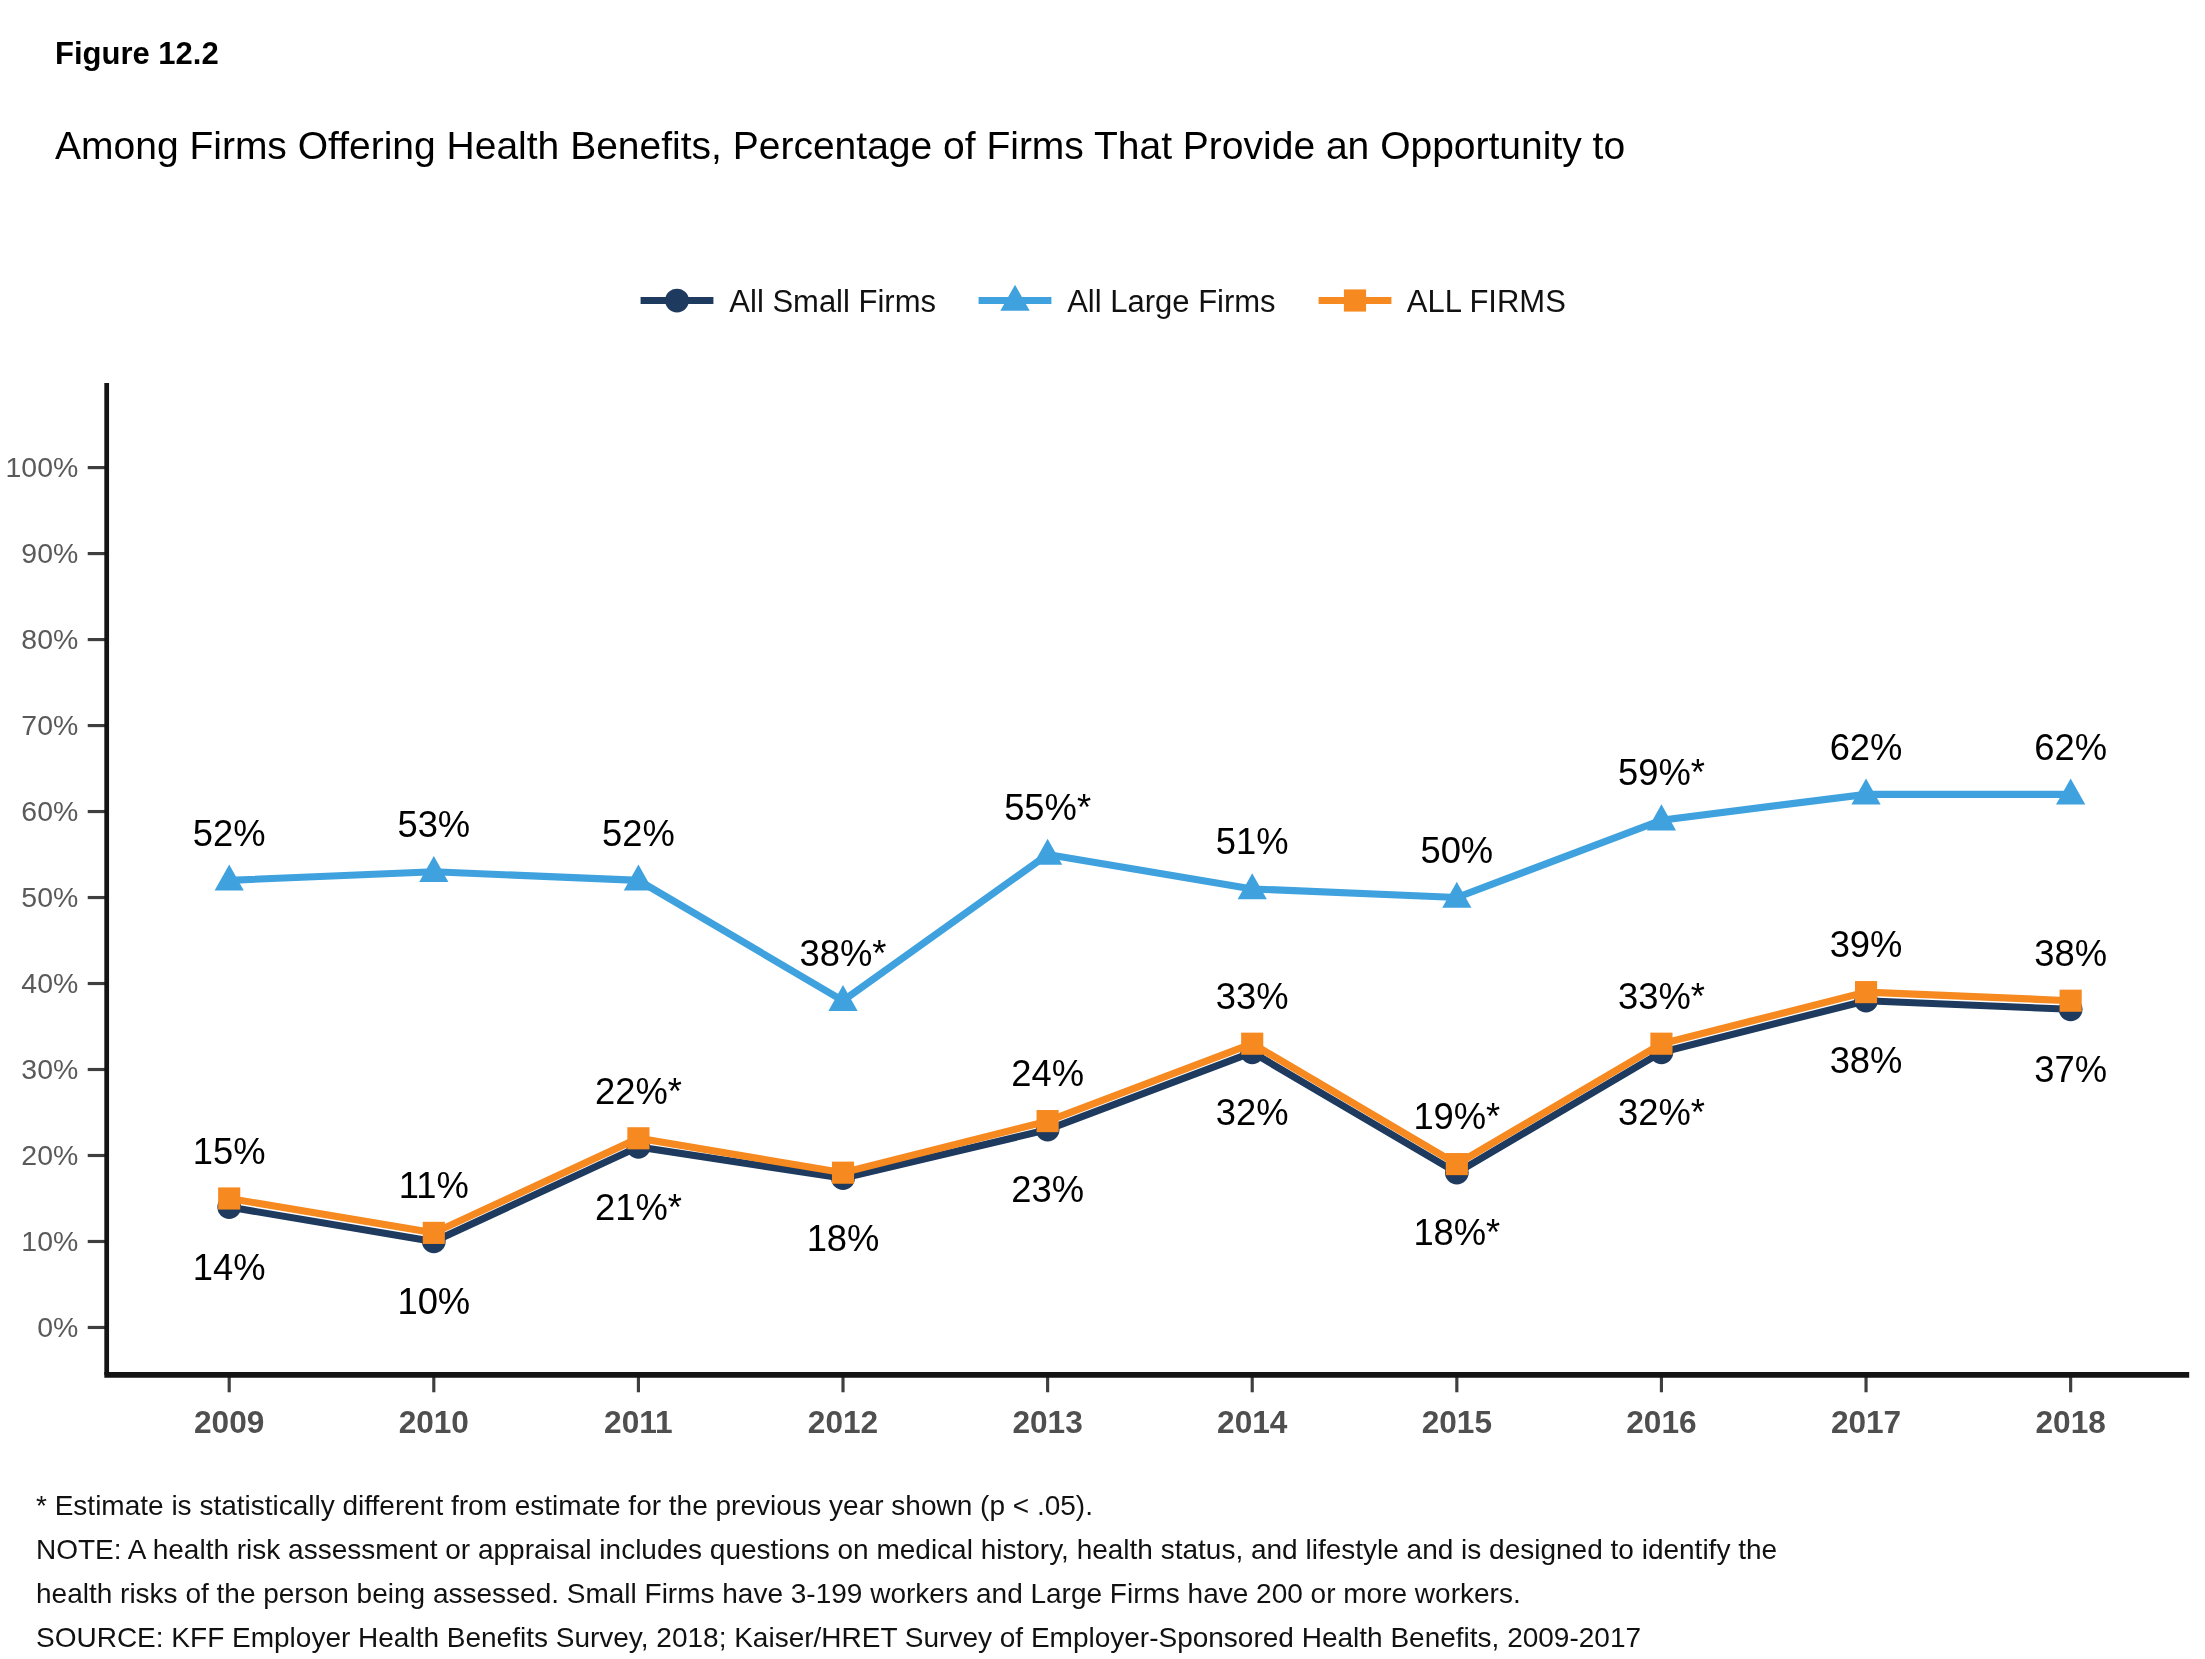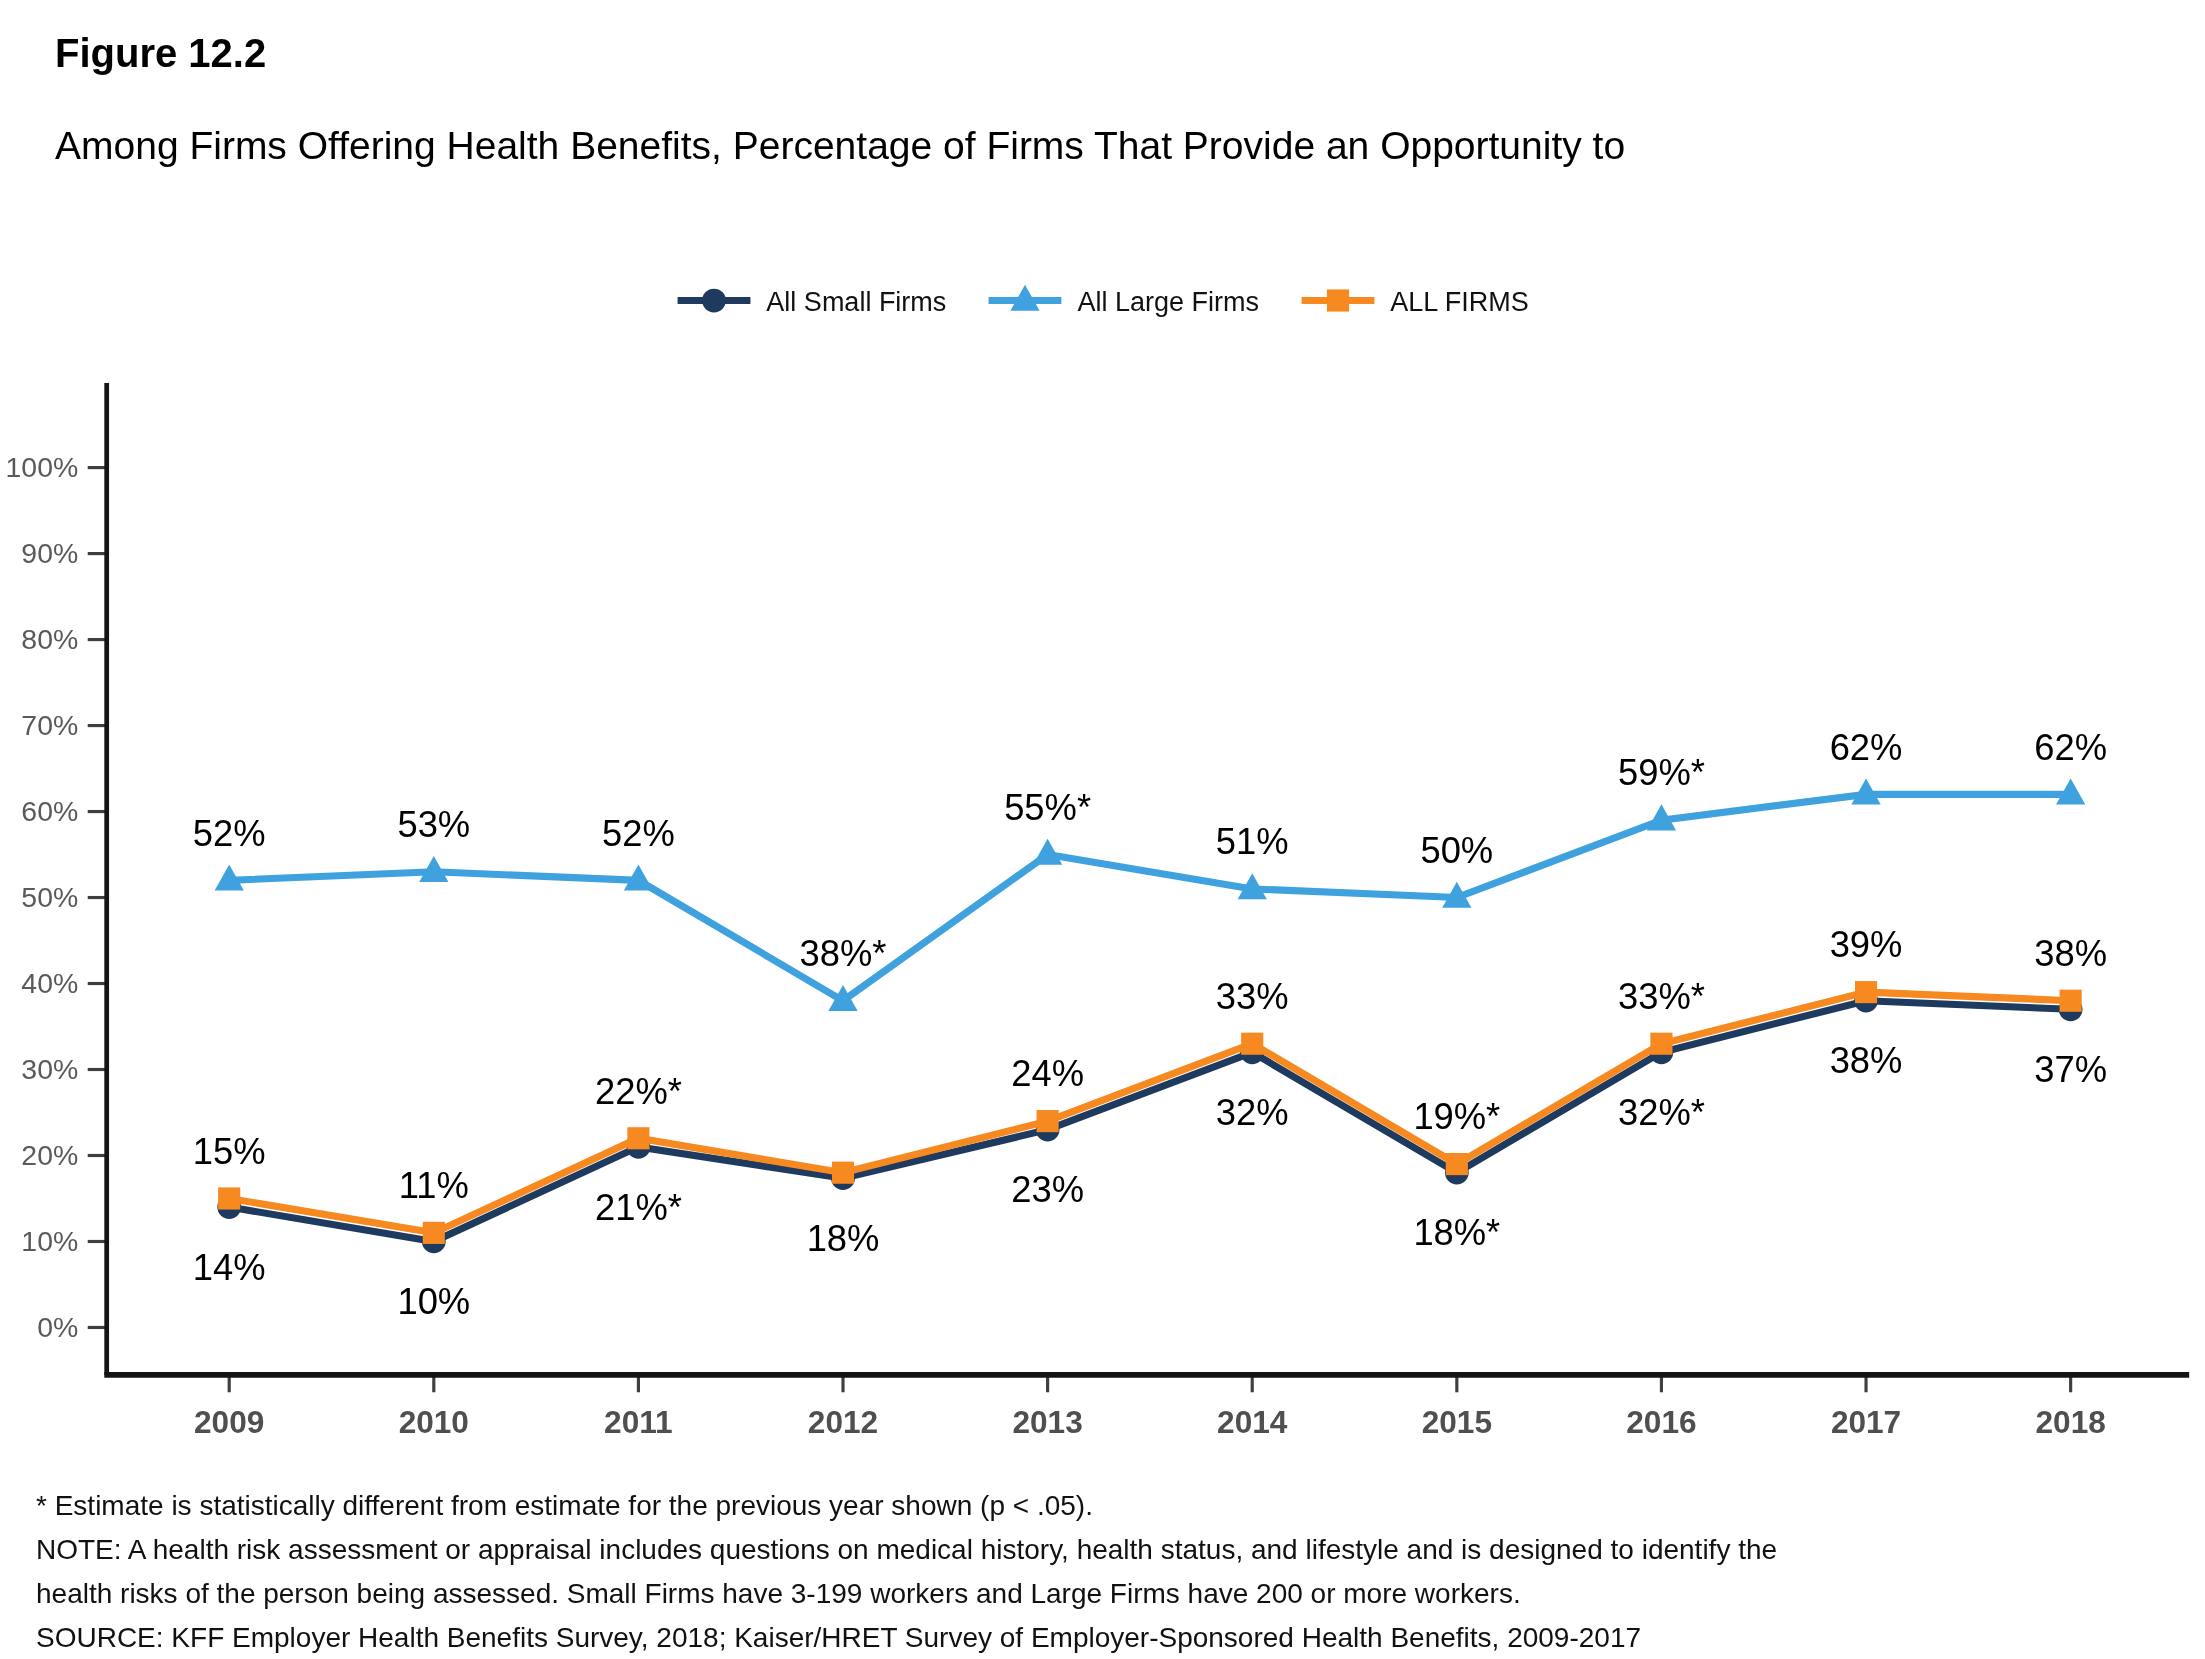--- a/index.html
+++ b/index.html
@@ -12,21 +12,21 @@
     font-family: "Liberation Sans", sans-serif;
     color: #000;
     overflow: hidden;
   }
   .title-block {
     position: absolute;
     left: 55px;
     top: 28.5px;
   }
   .fig-label {
-    font-size: 40px;
+    font-size: 31px;
     font-weight: 700;
     line-height: 49px;
     color: #000;
   }
   .fig-title {
     margin-top: 35px;
     font-size: 39px;
     font-weight: 400;
     line-height: 65px;
     color: #000;
@@ -40,21 +40,21 @@
     justify-content: center;
     align-items: center;
     gap: 41px;
   }
   .legend-item {
     display: flex;
     align-items: center;
     gap: 14.2px;
   }
   .legend-label {
-    font-size: 27px;
+    font-size: 31px;
     color: #111;
     white-space: nowrap;
   }
   .chart-wrap {
     position: absolute;
     left: 0;
     top: 371px;
     width: 2205px;
     height: 1091px;
   }

